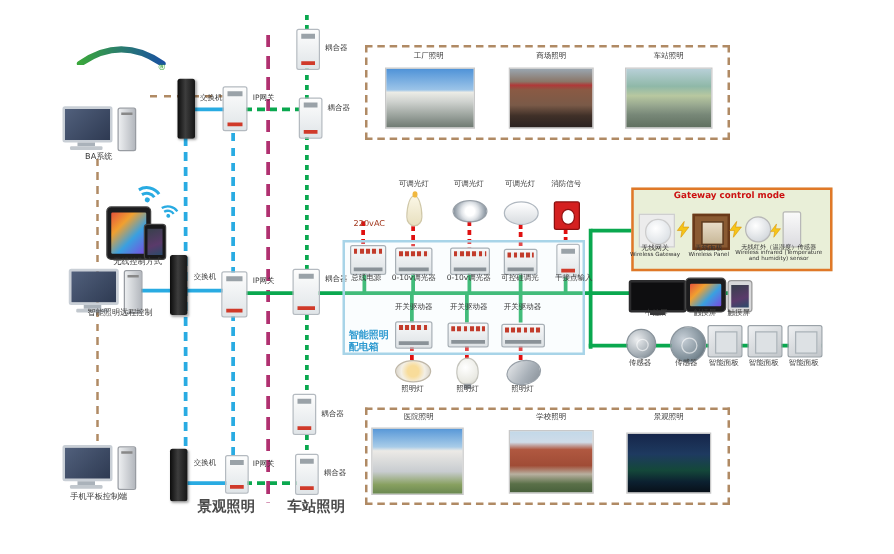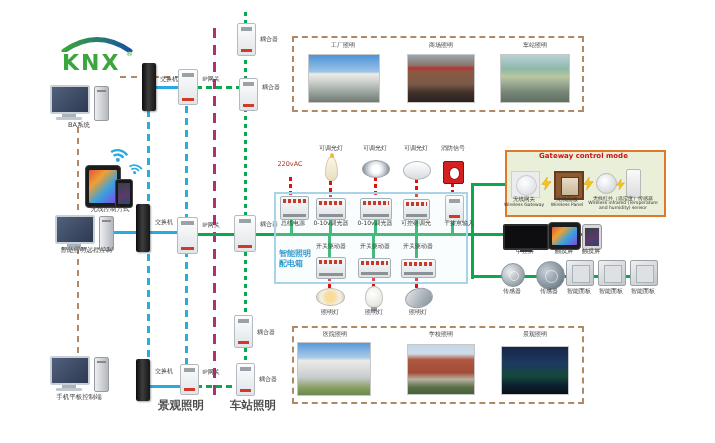--- a/index.html
+++ b/index.html
@@ -72,21 +72,21 @@
   .spot{position:absolute;border-radius:50%;background:linear-gradient(135deg,#e8eaec,#a8b0b8 60%,#889098);border:1px solid #98a0a8;transform:rotate(-12deg);}
   
   .knx-text{position:absolute;font-weight:bold;font-size:22px;letter-spacing:2px;color:var(--knx-green);}
   .knx-reg{position:absolute;font-size:7px;color:var(--knx-green);}
   
   .wt-en{position:absolute;text-align:center;font-size:7px;font-weight:bold;color:var(--title-red);}
   .wt-zh{position:absolute;text-align:center;font-size:9px;font-weight:bold;color:var(--title-red);}
   .wlbl{position:absolute;font-size:5.5px;color:#333;text-align:center;line-height:1.05;}
   .wlbl-en{font-size:4.5px;white-space:normal;}
   .layer-lbl{position:absolute;font-size:11.5px;font-weight:bold;color:#4a4a4a;text-align:center;white-space:nowrap;}
-  .cab-title{position:absolute;font-size:8px;font-weight:bold;color:#2e9ad0;line-height:1.25;}
+  .cab-title{position:absolute;font-size:8px;font-weight:bold;color:#2e9ad0;line-height:1.25;margin-top:14px;}
   .pwr-lbl{position:absolute;font-size:6.5px;color:#a33a20;text-align:center;}
 </style>
 </head>
 <body>
 
 <div class="stage">
 
   <div class="tan-v" style="left:77px;top:127px;height:230px;"></div>
   <div class="tan-h" style="left:120px;top:76px;width:58px;"></div>
   <div class="blue-v" style="left:147px;top:110px;height:252px;"></div>
@@ -125,21 +125,20 @@
   <div class="abs" style="left:56px;top:34px;width:84px;height:44px;">
     <svg style="position:absolute;left:4px;top:0;" width="74" height="18" viewBox="0 0 74 18">
       <defs>
           <linearGradient id="arcg" x1="0" y1="0" x2="1" y2="0">
         <stop offset="0" stop-color="#3aa63c"></stop>
             <stop offset="1" stop-color="#1a52a0"></stop>
       </linearGradient>
         </defs>
       <path d="M4 17 Q37 -6 70 17" fill="none" stroke="url(#arcg)" stroke-width="5" stroke-linecap="round"></path>
     </svg>
-    <div class="knx-text" style="left:6px;top:16px;">KNX</div>
     <div class="knx-reg" style="left:70px;top:16px;">®</div>
   </div>
 
   <div class="pc" style="left:50px;top:85px;width:58px;height:40px;">
     <div class="monitor"></div>
     <div class="stand"></div>
       <div class="base"></div>
     <div class="tower" style="left:44px;"></div>
   </div>
   <div class="lbl" style="left:46px;top:122px;width:66px;">BA系统</div>
@@ -161,21 +160,21 @@
     <circle cx="12" cy="15" r="2.2" fill="#29abe2"></circle>
   </svg>
   <div class="lbl" style="left:70px;top:206px;width:80px;">无线控制方式</div>
 
   <div class="pc" style="left:55px;top:215px;width:58px;height:40px;">
     <div class="monitor"></div>
     <div class="stand"></div>
       <div class="base"></div>
     <div class="tower" style="left:44px;"></div>
   </div>
-  <div class="lbl" style="left:40px;top:247px;width:92px;font-style:italic;">智能照明远程控制</div>
+  <div class="lbl" style="left:50px;top:247px;width:92px;">智能照明远程控制</div>
 
   <div class="pc" style="left:50px;top:356px;width:58px;height:40px;">
     <div class="monitor"></div>
     <div class="stand"></div>
       <div class="base"></div>
     <div class="tower" style="left:44px;"></div>
   </div>
   <div class="lbl" style="left:43px;top:394px;width:72px;">手机平板控制端</div>
 
   <div class="switch-dev" style="left:142px;top:63px;width:14px;height:48px;"></div>
@@ -221,21 +220,21 @@
   <div class="lbl lbl-s" style="left:404px;top:331px;width:74px;">学校照明</div>
   <div class="photo ph-school" style="left:407px;top:344px;width:66px;height:49px;"></div>
   <div class="lbl lbl-s" style="left:496px;top:331px;width:78px;">景观照明</div>
   <div class="photo ph-night" style="left:501px;top:346px;width:66px;height:47px;"></div>
 
   <div class="cabinet" style="left:274px;top:192px;width:190px;height:88px;"></div>
   <div class="cab-title" style="left:279px;top:249px;">
     <div>智能照明</div>
     <div>配电箱</div>
   </div>
-  <div class="pwr-lbl" style="left:272px;top:160px;width:36px;">220vAC</div>
+  <div class="pwr-lbl" style="left:272px;top:175px;width:36px;text-align:right;">220vAC</div>
 
   <div class="lbl lbl-s" style="left:317px;top:145px;width:28px;">可调光灯</div>
   <div class="candle" style="left:325px;top:156px;width:11px;height:23px;"></div>
   <div class="lbl lbl-s" style="left:361px;top:145px;width:28px;">可调光灯</div>
   <div class="downlight" style="left:362px;top:160px;width:26px;height:16px;"></div>
   <div class="lbl lbl-s" style="left:402px;top:145px;width:28px;">可调光灯</div>
   <div class="ceil" style="left:403px;top:161px;width:26px;height:17px;"></div>
   <div class="lbl lbl-s" style="left:437px;top:145px;width:32px;">消防信号</div>
   <div class="firebox" style="left:443px;top:161px;width:19px;height:21px;"></div>
 

